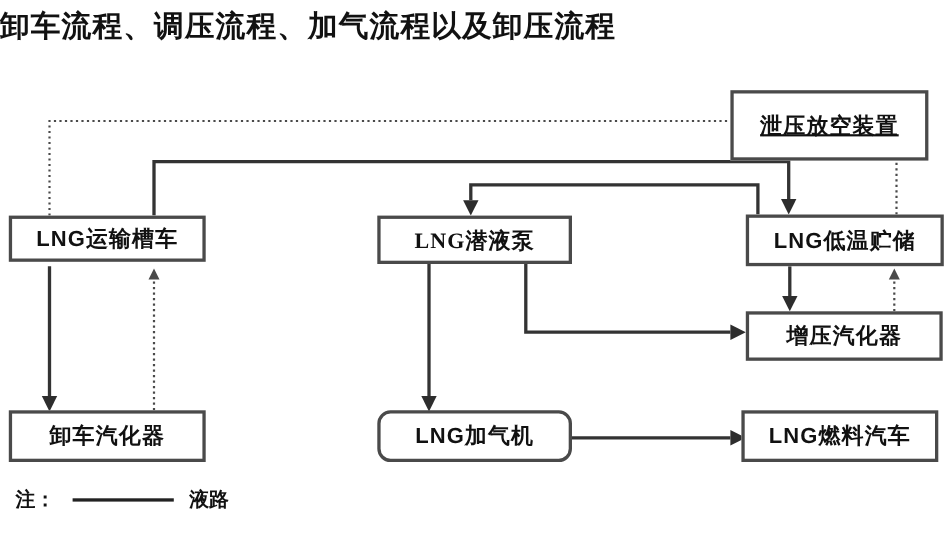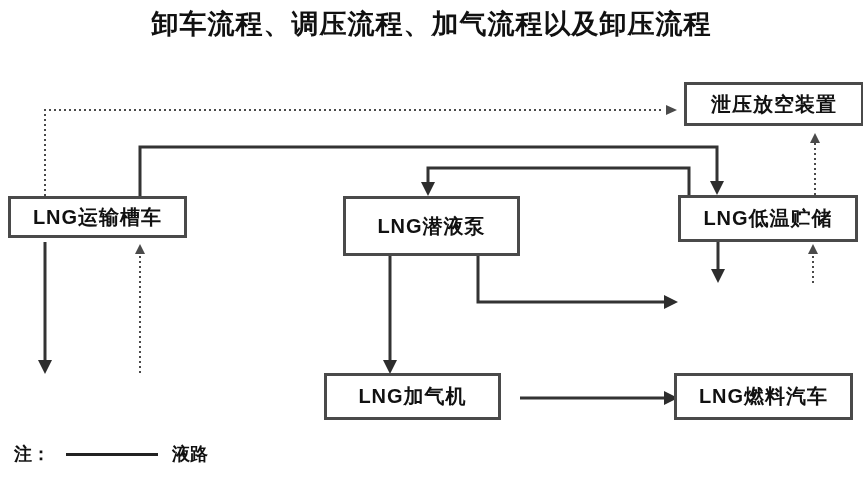--- a/index.html
+++ b/index.html
@@ -5,46 +5,46 @@
   html,body{margin:0;padding:0;background:#ffffff;}
   .canvas{
     position:relative;
     width:863px;height:490px;
     background:#ffffff;
     font-family:"Liberation Sans","DejaVu Sans",sans-serif;
     overflow:hidden;
   }
   .title{
     position:absolute;top:6px;left:0;width:100%;
-    text-align:center;
+    text-align:left;
     font-size:27px;font-weight:bold;color:#111111;
     letter-spacing:1px;margin:0;
   }
   .edges{position:absolute;left:0;top:0;width:863px;height:490px;}
   .edge-solid{stroke:#333333;stroke-width:3;fill:none;}
   .edge-dotted{stroke:#4a4a4a;stroke-width:2;stroke-dasharray:2 3;fill:none;}
   .ah-solid{fill:#2d2d2d;stroke:none;}
   .ah-dotted{fill:#4a4a4a;stroke:none;}
   .node{
     position:absolute;
     box-sizing:border-box;
     border:3px solid #4a4a4a;
     background:#ffffff;
     display:flex;align-items:center;justify-content:center;
     font-size:20px;font-weight:bold;color:#111111;
     letter-spacing:1px;
     white-space:nowrap;
   }
-  .n-relief   {left:684px;top:82px; width:180px;height:44px;}
+  .n-relief   {left:664px;top:82px; width:180px;height:64px;text-decoration:underline;}
   .n-tanker   {left:8px;  top:196px;width:179px;height:42px;}
-  .n-pump     {left:343px;top:196px;width:177px;height:60px;}
+  .n-pump     {left:343px;top:196px;width:177px;height:44px;font-family:Liberation Serif, serif;}
   .n-storage  {left:678px;top:195px;width:180px;height:47px;}
   .n-booster  {left:678px;top:283px;width:179px;height:45px;}
   .n-unloadvap{left:8px;  top:373px;width:179px;height:47px;}
-  .n-dispenser{left:324px;top:373px;width:177px;height:47px;}
+  .n-dispenser{left:343px;top:373px;width:177px;height:47px;border-radius:12px;}
   .n-vehicle  {left:674px;top:373px;width:179px;height:47px;}
   .legend{
     position:absolute;left:14px;top:442px;
     display:flex;align-items:center;
     font-size:18px;font-weight:bold;color:#111111;
   }
   .legend .swatch{
     display:inline-block;
     width:92px;height:3px;background:#222222;
     margin:0 14px 0 16px;
@@ -111,20 +111,26 @@
   </div>
   <div class="node n-tanker">
     <span>LNG运输槽车</span>
   </div>
   <div class="node n-pump">
     <span>LNG潜液泵</span>
   </div>
   <div class="node n-storage">
     <span>LNG低温贮储</span>
   </div>
+  <div class="node n-booster">
+    <span>增压汽化器</span>
+  </div>
+  <div class="node n-unloadvap">
+    <span>卸车汽化器</span>
+  </div>
   <div class="node n-dispenser">
     <span>LNG加气机</span>
   </div>
   <div class="node n-vehicle">
     <span>LNG燃料汽车</span>
   </div>
 
   <div class="legend">
     <span>注：</span>
     <span class="swatch"></span>

